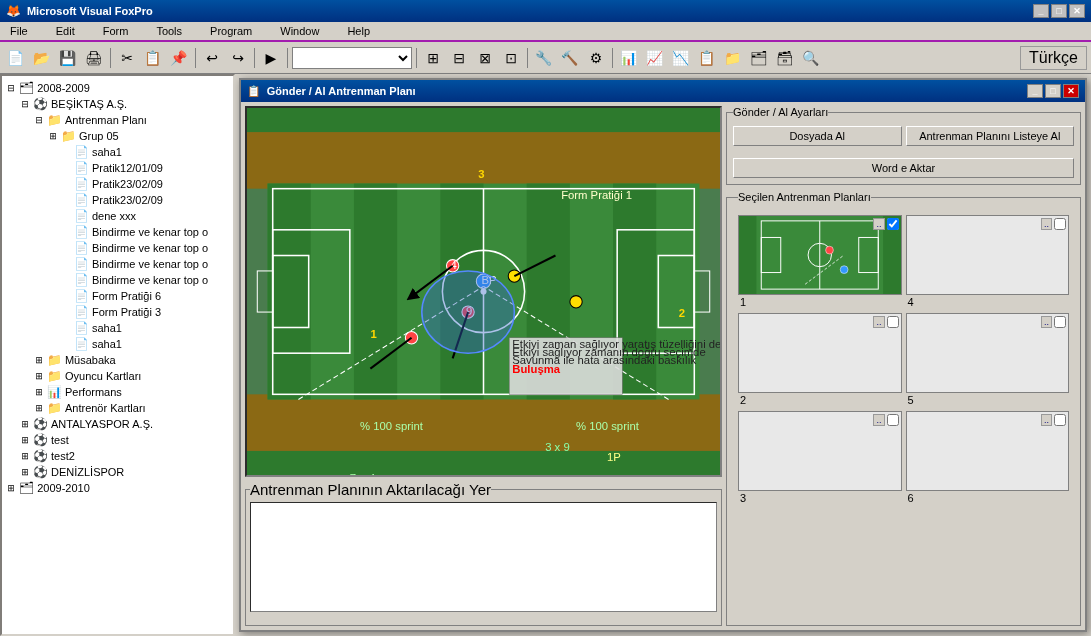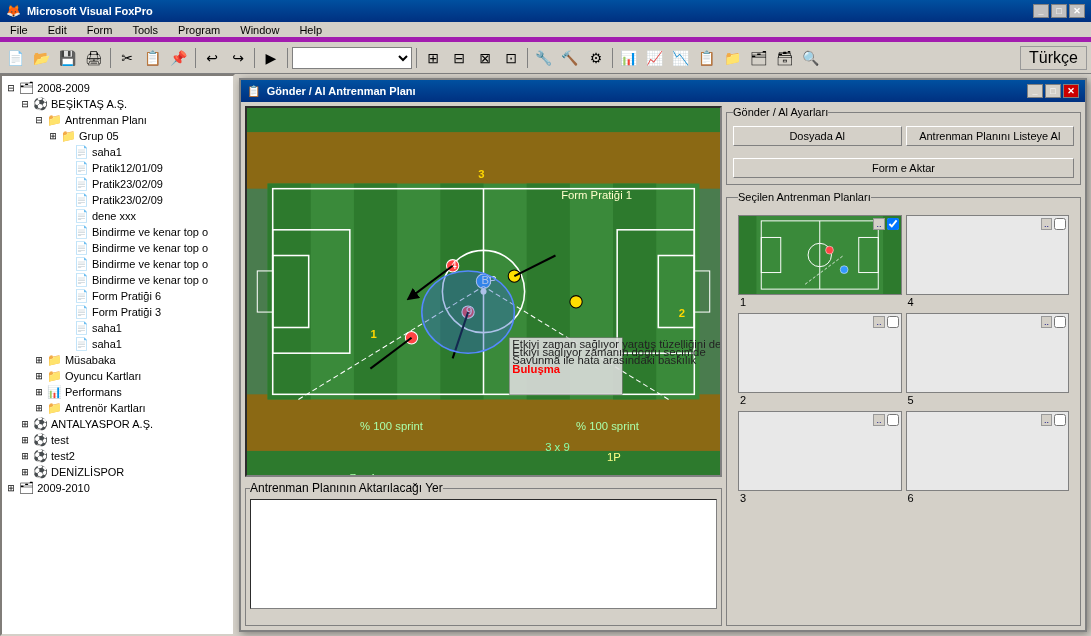--- a/index.html
+++ b/index.html
@@ -24,24 +24,24 @@
       border: 1px solid #808080;
       width: 16px; height: 14px;
       font-size: 9px;
       display: flex; align-items: center; justify-content: center;
       cursor: pointer;
     }
 
     
     .menu-bar {
       background: #d4d0c8;
-      border-bottom: 5px solid #a21caf;
+      border-bottom: 2px solid #a21caf;
       padding: 2px 4px;
       display: flex;
-      gap: 8px;
+      gap: 16px;
       height: 20px;
       align-items: center;
     }
     .menu-item { padding: 2px 6px; cursor: pointer; font-size: 11px; }
 
     
     .toolbar {
       background: #d4d0c8;
       border-bottom: 1px solid #808080;
       padding: 2px 4px;
@@ -596,35 +596,35 @@
 
               <defs>
                 <marker id="arrow" markerWidth="6" markerHeight="6" refX="3" refY="3" orient="auto">
                   <path d="M0,0 L0,6 L6,3 z" fill="black"></path>
                 </marker>
               </defs>
             </svg>
           </div>
 
           <fieldset class="export-group" style="border:1px solid #808080; padding:4px; position:relative; height:145px;">
-            <legend style="font-size:12px; color:#000;margin-top:16px;">Antrenman Planının Aktarılacağı Yer</legend>
+            <legend style="font-size:15px; color:#000;margin-top:16px;">Antrenman Planının Aktarılacağı Yer</legend>
             <textarea class="export-textarea" style="width: 100%; height: 110px; resize: none; font-size: 11px; background: white; outline: none; border: 1px inset rgb(128, 128, 128);"></textarea>
           </fieldset>
         </div>
 
         <div class="dialog-right">
 
           <fieldset class="ayarlar-group" style="border:1px solid #808080;padding:8px 6px 6px;position:relative;background:#d4d0c8;">
             <legend style="font-size:11px;">Gönder / Al Ayarları</legend>
             <div class="ayarlar-buttons">
               <div class="ayarlar-row">
                 <button class="win-btn">Dosyada Al</button>
                 <button class="win-btn">Antrenman Planını Listeye Al</button>
               </div>
-              <button class="win-btn">Form e Aktar</button>
+              <button class="win-btn">Word e Aktar</button>
             </div>
           </fieldset>
 
           <fieldset class="secilen-group" style="border:1px solid #808080;padding:8px 11px 6px;position:relative;background:#d4d0c8;flex:1;">
             <legend style="font-size:11px;">Seçilen Antrenman Planları</legend>
             <div class="plans-grid" id="plans-grid">
             <div style="display: flex; flex-direction: column; gap: 4px;">
                   <div class="plan-cell">
                     <div class="plan-thumbnail has-image" style="position: relative;"><svg width="100%" height="100%" viewBox="0 0 130 80" xmlns="http://www.w3.org/2000/svg">
       <rect width="130" height="80" fill="#3a8a3a"></rect>

